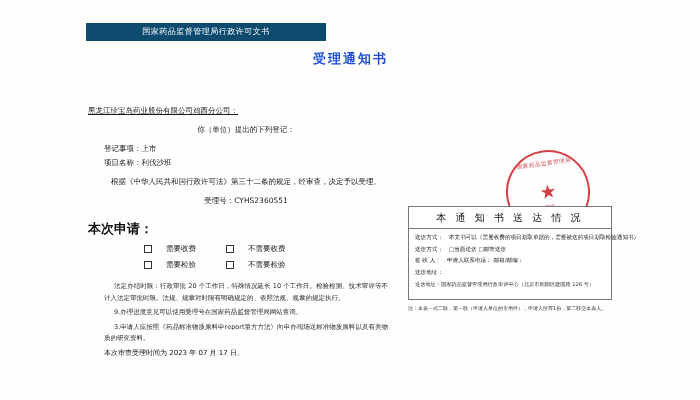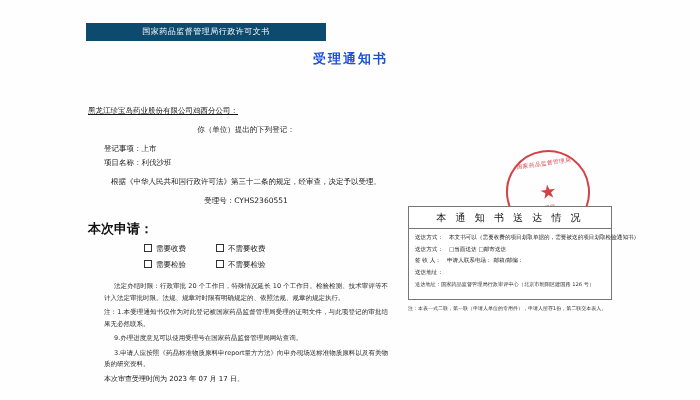--- a/index.html
+++ b/index.html
@@ -84,22 +84,22 @@
   .check-row {
     display: flex;
     align-items: center;
     gap: 30px;
     margin-top: 6px;
     padding-left: 56px;
     font-size: 7.5px;
   }
   .check-item {
     display: flex;
-    align-items: flex-start;
-    gap: 4px;
+    align-items: center;
+    gap: 14px;
     white-space: nowrap;
     font-family: Liberation Serif, serif;
   }
   .cbox {
     display: inline-block;
     width: 6px;
     height: 6px;
     border: 1px solid #333;
     background: #fff;
   }
@@ -282,23 +282,20 @@
       </span>
       <span class="check-item">
         <span class="cbox"></span>
         <span>不需要检验</span>
       </span>
     </div>
 
     <div class="notes">
       <p class="note">
         <span class="ind"></span><span>法定办结时限：行政审批 20 个工作日，特殊情况延长 10 个工作日。检验检测、技术审评等不计入法定审批时限。法规、规章对时限有明确规定的、依照法规、规章的规定执行。</span>
-      </p>
-      <p class="note">
-        <span>注：1.本受理通知书仅作为对此登记被国家药品监督管理局受理的证明文件，与此项登记的审批结果无必然联系。</span>
       </p>
       <p class="note">
         <span class="ind"></span><span>9.办理进度意见可以使用受理号在国家药品监督管理局网站查询。</span>
       </p>
       <p class="note">
         <span class="ind"></span><span>3.申请人应按照《药品标准物质原料申report量方方法》向申办现场送标准物质原料以及有关物质的研究资料。</span>
       </p>
       <p class="note note-strong">本次审查受理时间为 2023 年 07 月 17 日。</p>
     </div>
 

